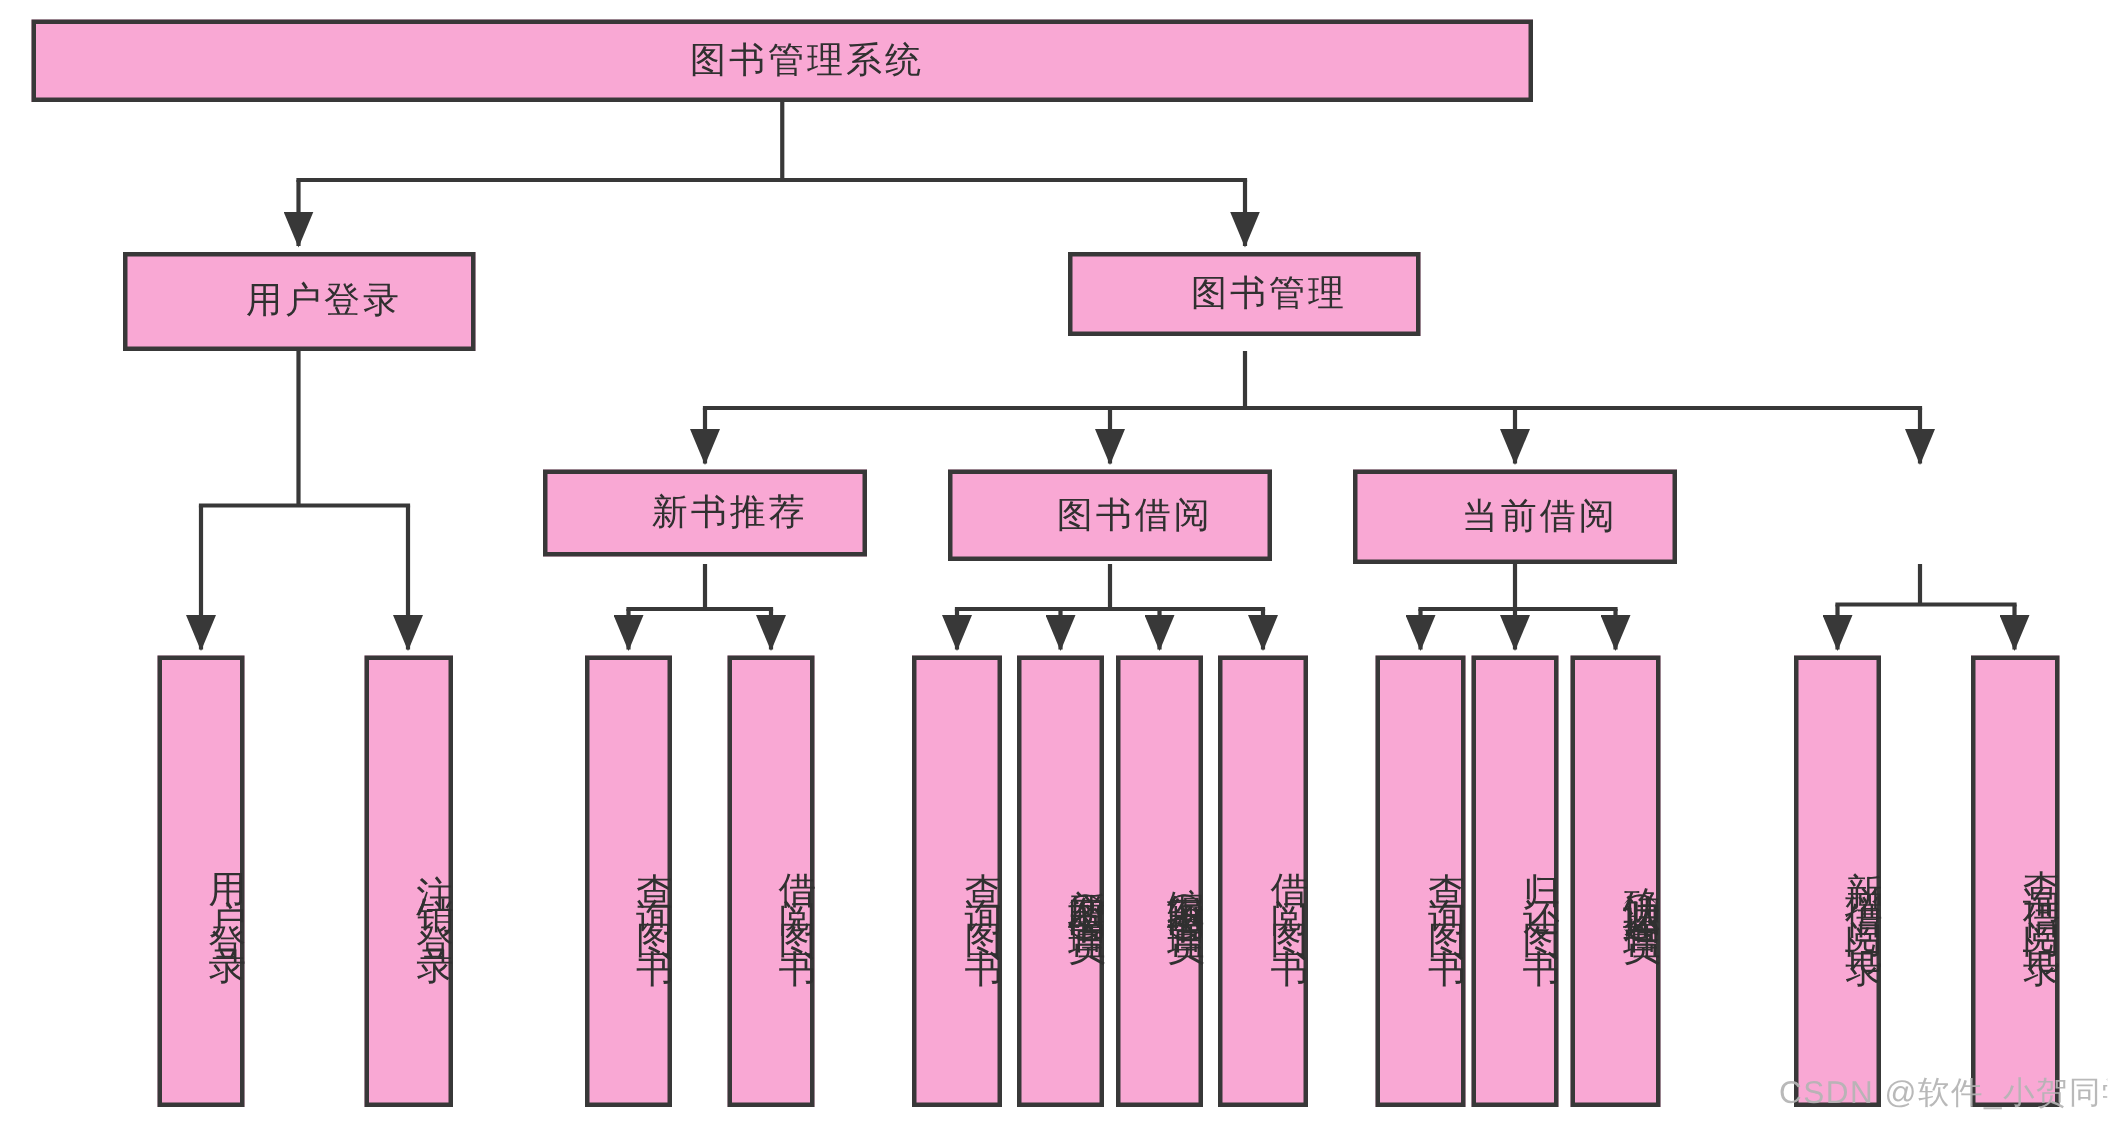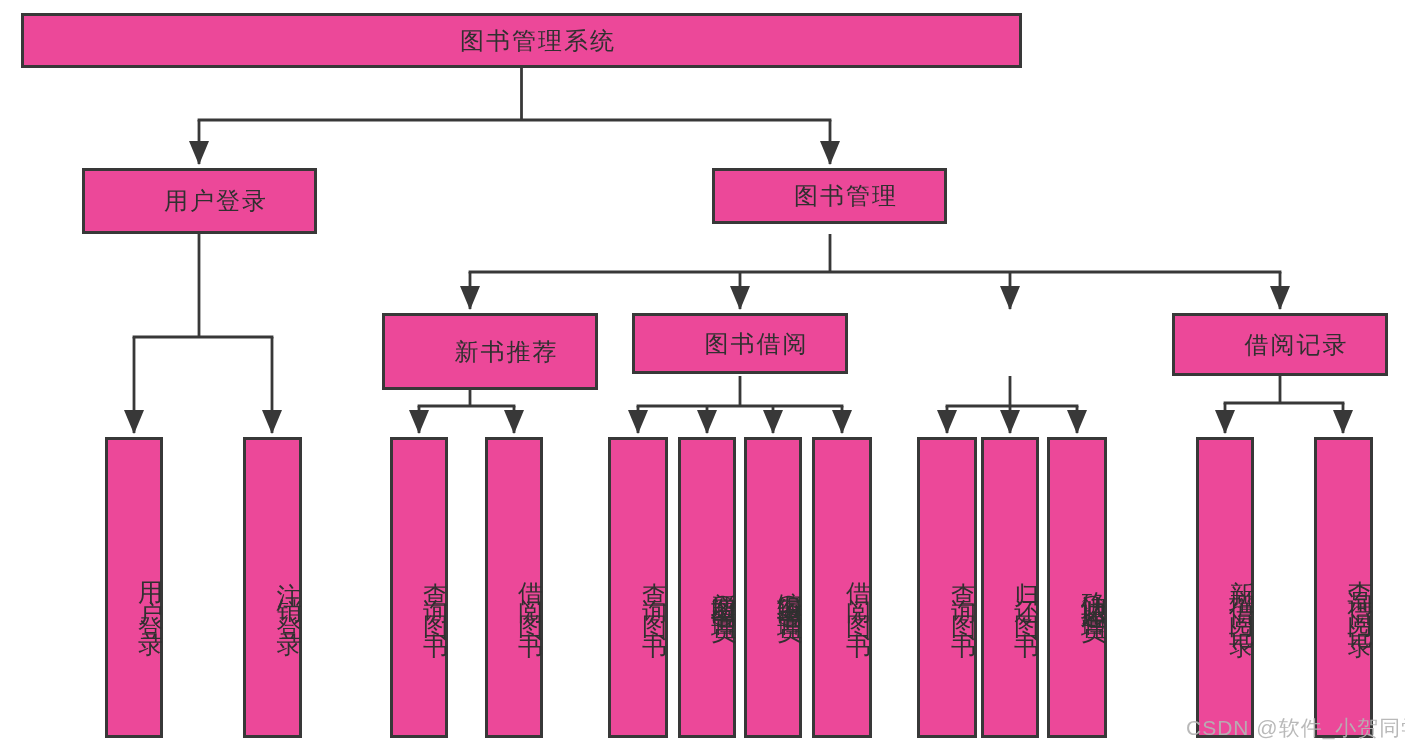--- a/index.html
+++ b/index.html
@@ -13,21 +13,21 @@
     position:relative;
     width:1405px;height:747px;
     background:var(--bg);
     overflow:hidden;
     font-family:"Liberation Sans", sans-serif;
   }
   svg.wires{position:absolute;left:0;top:0;z-index:1;}
   .node{
     position:absolute;
     box-sizing:border-box;
-    background:#ec4899;
+    background:#f9a8d4;
     border:3px solid var(--line);
     display:flex;
     align-items:center;
     justify-content:center;
     color:var(--text);
     z-index:2;
     padding-left:33px;
   }
   .node.h span{
     font-size:24px;
@@ -115,28 +115,28 @@
     <span>图书管理系统</span>
   </div>
 
   <div class="node h" style="left:82px;top:168px;width:235px;height:66px">
     <span>用户登录</span>
   </div>
   <div class="node h" style="left:712px;top:168px;width:235px;height:56px">
     <span>图书管理</span>
   </div>
 
-  <div class="node h" style="left:382px;top:313px;width:216px;height:77px">
+  <div class="node h" style="left:362px;top:313px;width:216px;height:58px">
     <span>新书推荐</span>
   </div>
   <div class="node h" style="left:632px;top:313px;width:216px;height:61px">
     <span>图书借阅</span>
   </div>
-  <div class="node h" style="left:1172px;top:313px;width:216px;height:63px">
-    <span>借阅记录</span>
+  <div class="node h" style="left:902px;top:313px;width:216px;height:63px">
+    <span>当前借阅</span>
   </div>
 
   <div class="node v" style="left:105px;top:437px;width:58px;height:301px">
     <span class="vlabel sp4">用户登录</span>
   </div>
   <div class="node v" style="left:243px;top:437px;width:59px;height:301px">
     <span class="vlabel sp4">注销登录</span>
   </div>
 
   <div class="node v" style="left:390px;top:437px;width:58px;height:301px">

